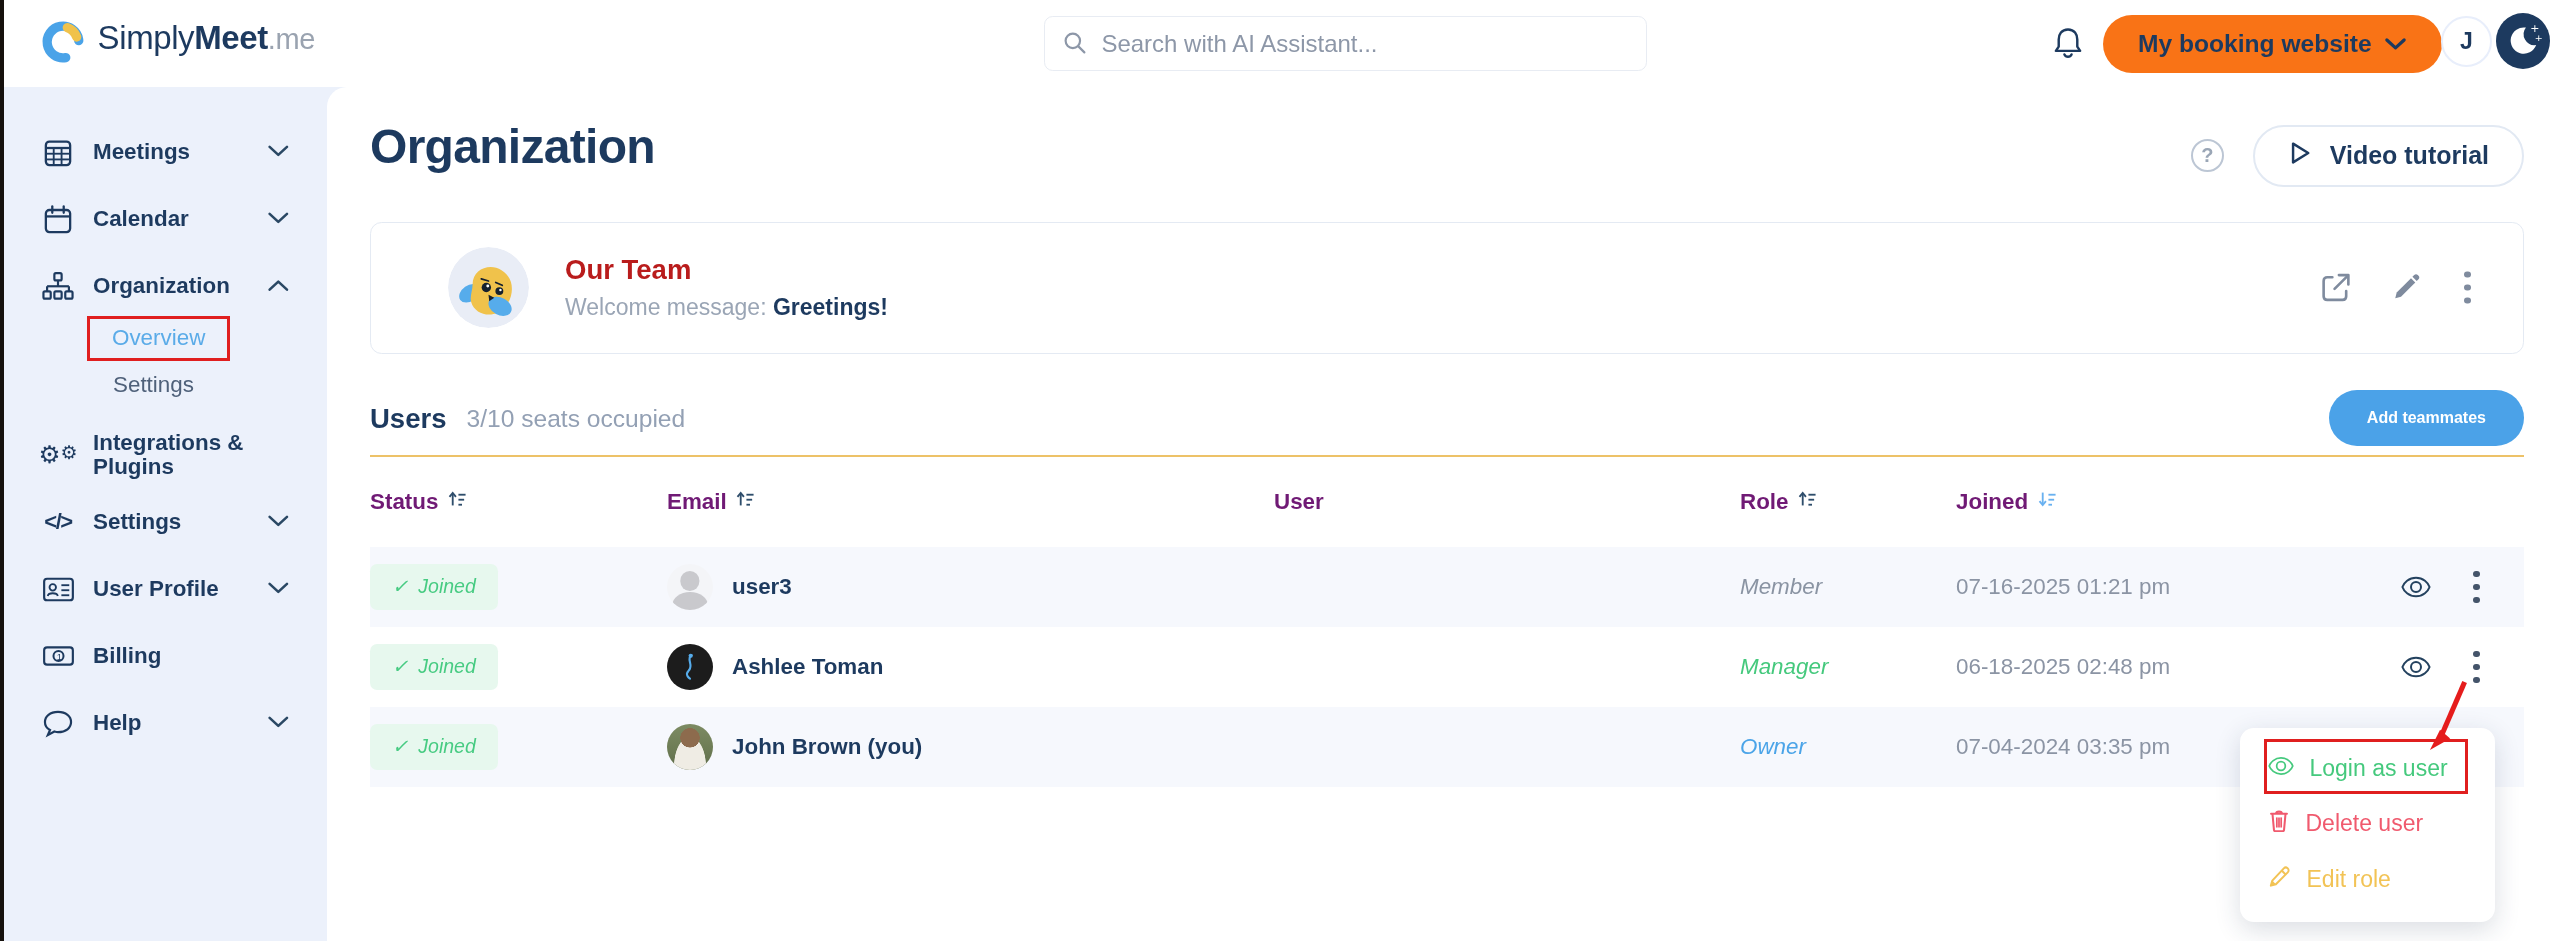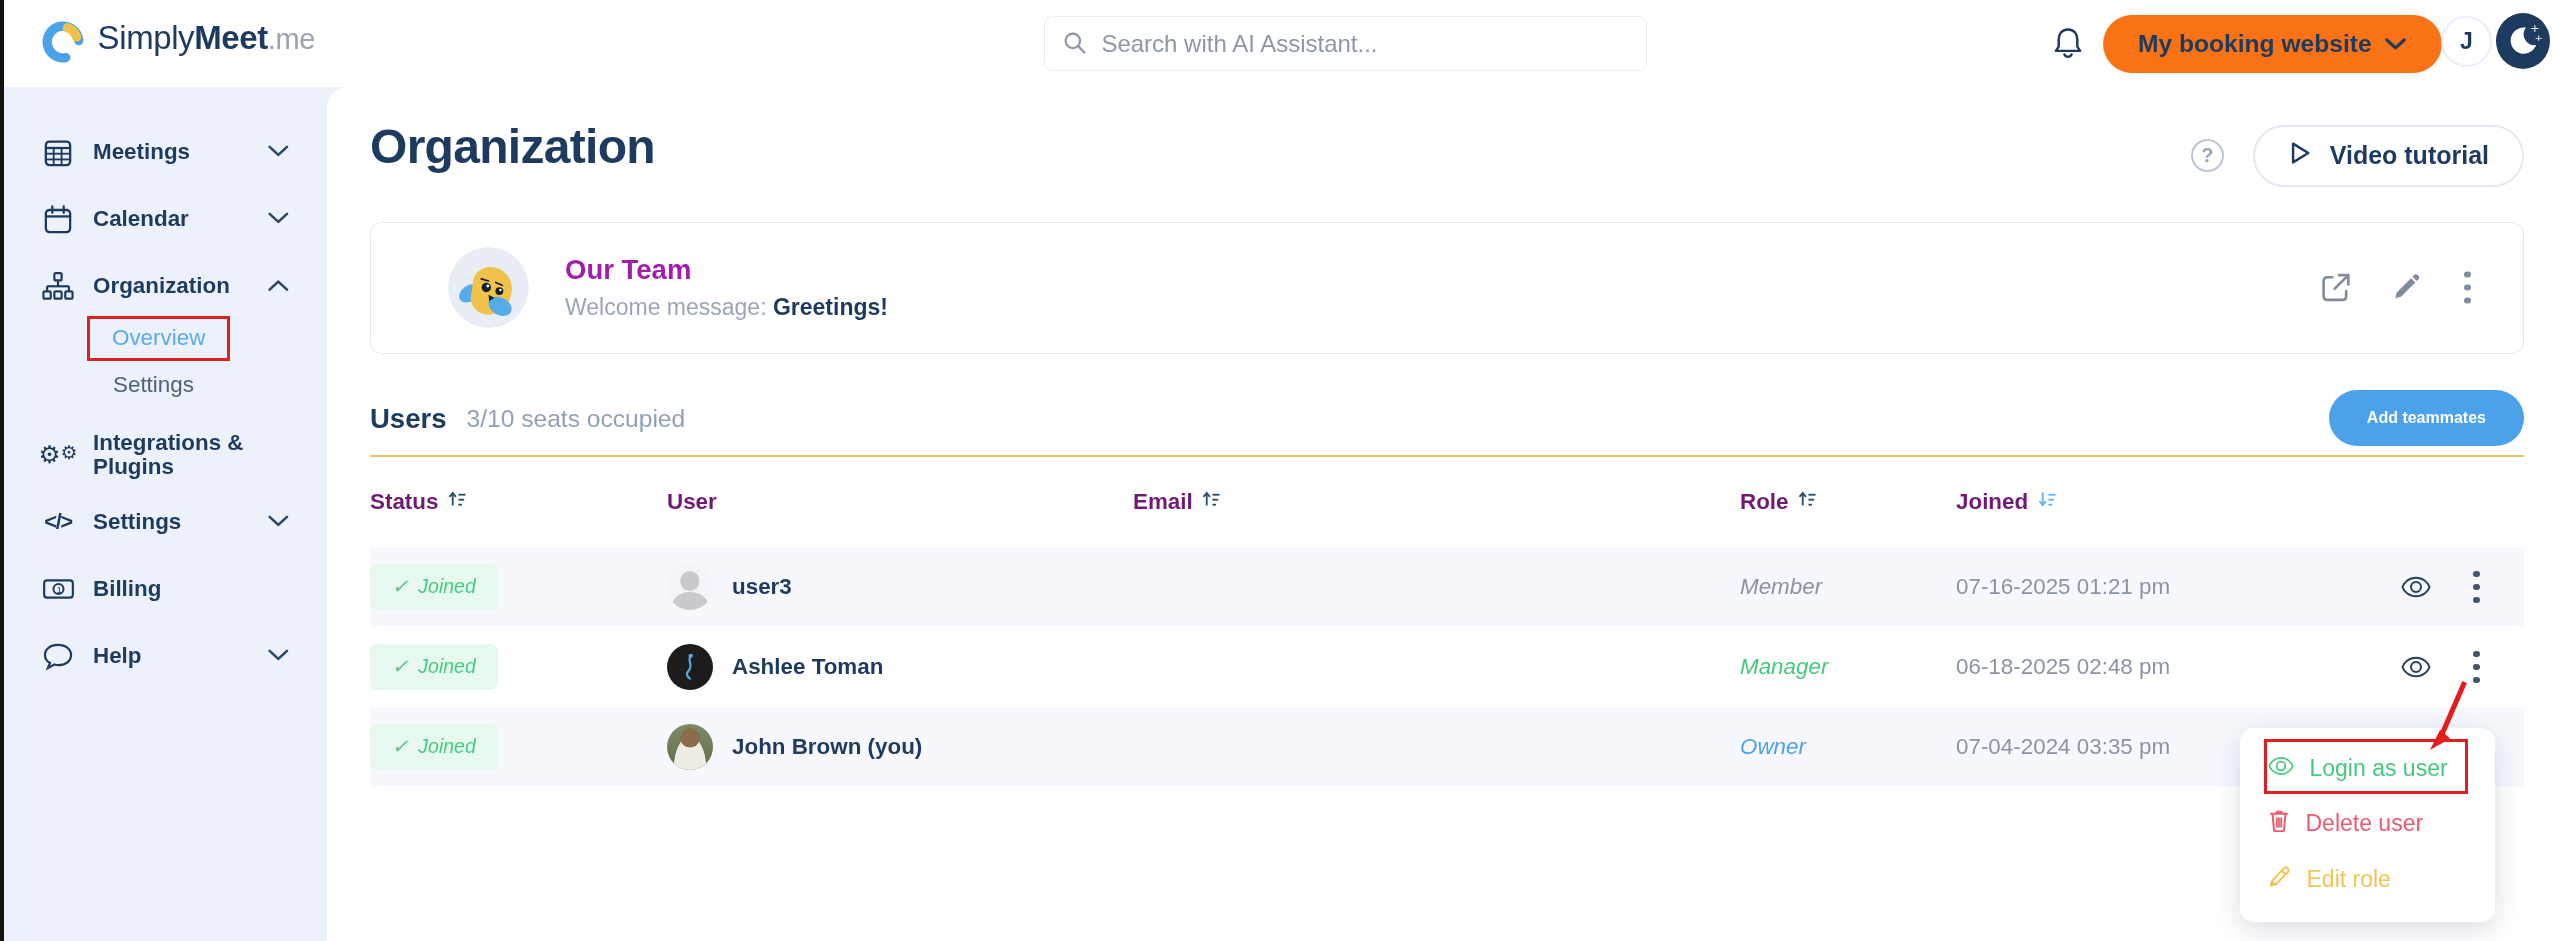--- a/index.html
+++ b/index.html
@@ -81,21 +81,21 @@
     display:flex; align-items:center; gap:17.4px; cursor:pointer;
     font-size:25px; font-weight:600; color:#1d3a5f; font-family:"Liberation Sans", sans-serif;
   }
 
   .team-card {
     margin:27.5px 52px 0 43px; height:132px; border:1.4px solid #e4eaf3; border-radius:11.6px;
     position:relative; display:flex; align-items:center; padding-left:77px; background:#fff;
   }
   .team-avatar { width:81px; height:81px; border-radius:50%; overflow:hidden; flex:none; }
   .team-info { margin-left:36px; }
-  .team-name { font-size:27.5px; font-weight:700; color:#a21caf; }
+  .team-name { font-size:27.5px; font-weight:700; color:#b91c1c; }
   .team-welcome { margin-top:8.7px; font-size:23px; color:#9aa5b5; }
   .team-welcome b { color:#1d3a5f; font-weight:700; }
   .card-actions { position:absolute; right:48px; top:50%; transform:translateY(-50%); display:flex; align-items:center; gap:39px; }
   .icon-btn { background:none; border:none; cursor:pointer; display:flex; align-items:center; justify-content:center; }
   .kebab { display:flex; flex-direction:column; gap:6.5px; padding:4.3px; cursor:pointer; }
   .kebab i { width:6.5px; height:6.5px; border-radius:50%; background:#7f8b9e; }
   .kebab.dark i { background:#44546a; }
 
   .users-row { margin:36px 52px 0 43px; display:flex; align-items:center; height:58px; position:relative; }
   .users-title { font-size:27.5px; font-weight:700; color:#1d3a5f; }
@@ -285,20 +285,36 @@
   </div>
 
   <div class="nav-item">
     <span class="nav-ico code-glyph">&lt;/&gt;</span>
     <span class="nav-label">Settings</span>
     <span class="nav-chev"><svg width="24.6" height="14.5" viewBox="0 0 34 20">
           <polyline points="5,4 17,15 29,4" fill="none" stroke="#2a4864" stroke-width="3.6" stroke-linecap="round" stroke-linejoin="round"></polyline>
         </svg></span>
   </div>
 
+  <div class="nav-item">
+    <span class="nav-ico">
+      <svg width="33" height="29" viewBox="0 0 46 40">
+          <rect x="3" y="5" width="40" height="30" rx="4" fill="none" stroke="#1d3a5f" stroke-width="3"></rect>
+          <circle cx="15" cy="17" r="4.5" fill="none" stroke="#1d3a5f" stroke-width="2.6"></circle>
+          <path d="M8 29 C9 24 21 24 22 29" fill="none" stroke="#1d3a5f" stroke-width="2.6"></path>
+          <line x1="27" y1="14" x2="38" y2="14" stroke="#1d3a5f" stroke-width="2.6"></line>
+          <line x1="27" y1="21" x2="38" y2="21" stroke="#1d3a5f" stroke-width="2.6"></line>
+          <line x1="27" y1="28" x2="38" y2="28" stroke="#1d3a5f" stroke-width="2.6"></line>
+        </svg>
+    </span>
+    <span class="nav-label">User Profile</span>
+    <span class="nav-chev"><svg width="24.6" height="14.5" viewBox="0 0 34 20">
+          <polyline points="5,4 17,15 29,4" fill="none" stroke="#2a4864" stroke-width="3.6" stroke-linecap="round" stroke-linejoin="round"></polyline>
+        </svg></span>
+  </div>
 
   <div class="nav-item">
     <span class="nav-ico">
       <svg width="33" height="26" viewBox="0 0 46 36">
           <rect x="3" y="6" width="40" height="24" rx="4" fill="none" stroke="#1d3a5f" stroke-width="3"></rect>
           <circle cx="23" cy="18" r="7" fill="none" stroke="#1d3a5f" stroke-width="2.8"></circle>
           <text x="20.5" y="23" font-size="13" fill="#1d3a5f" font-family="Liberation Sans">1</text>
         </svg>
     </span>
     <span class="nav-label">Billing</span>
@@ -389,33 +405,33 @@
       <div class="th col-status">
         <span>Status</span>
         <span><svg width="20" height="20" viewBox="0 0 28 28">
               <line x1="8" y1="23" x2="8" y2="7" stroke="#2e4d6b" stroke-width="2.6"></line>
               <polyline points="3.5,11 8,5.5 12.5,11" fill="none" stroke="#2e4d6b" stroke-width="2.6"></polyline>
               <line x1="16" y1="8" x2="26" y2="8" stroke="#2e4d6b" stroke-width="2.6"></line>
               <line x1="16" y1="15" x2="24" y2="15" stroke="#2e4d6b" stroke-width="2.6"></line>
               <line x1="16" y1="22" x2="21" y2="22" stroke="#2e4d6b" stroke-width="2.6"></line>
             </svg></span>
       </div>
-      <div class="th col-user">
-          <span>User</span>
-        </div>
       <div class="th col-email">
         <span>Email</span>
         <span><svg width="20" height="20" viewBox="0 0 28 28">
               <line x1="8" y1="23" x2="8" y2="7" stroke="#2e4d6b" stroke-width="2.6"></line>
               <polyline points="3.5,11 8,5.5 12.5,11" fill="none" stroke="#2e4d6b" stroke-width="2.6"></polyline>
               <line x1="16" y1="8" x2="26" y2="8" stroke="#2e4d6b" stroke-width="2.6"></line>
               <line x1="16" y1="15" x2="24" y2="15" stroke="#2e4d6b" stroke-width="2.6"></line>
               <line x1="16" y1="22" x2="21" y2="22" stroke="#2e4d6b" stroke-width="2.6"></line>
             </svg></span>
       </div>
+      <div class="th col-user">
+          <span>User</span>
+        </div>
       <div class="th col-role">
         <span>Role</span>
         <span><svg width="20" height="20" viewBox="0 0 28 28">
               <line x1="8" y1="23" x2="8" y2="7" stroke="#2e4d6b" stroke-width="2.6"></line>
               <polyline points="3.5,11 8,5.5 12.5,11" fill="none" stroke="#2e4d6b" stroke-width="2.6"></polyline>
               <line x1="16" y1="8" x2="26" y2="8" stroke="#2e4d6b" stroke-width="2.6"></line>
               <line x1="16" y1="15" x2="24" y2="15" stroke="#2e4d6b" stroke-width="2.6"></line>
               <line x1="16" y1="22" x2="21" y2="22" stroke="#2e4d6b" stroke-width="2.6"></line>
             </svg></span>
       </div>

